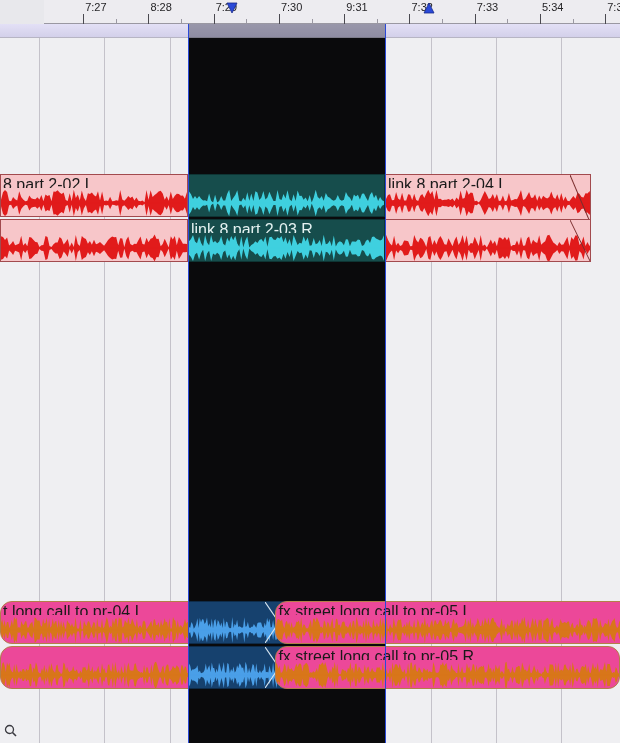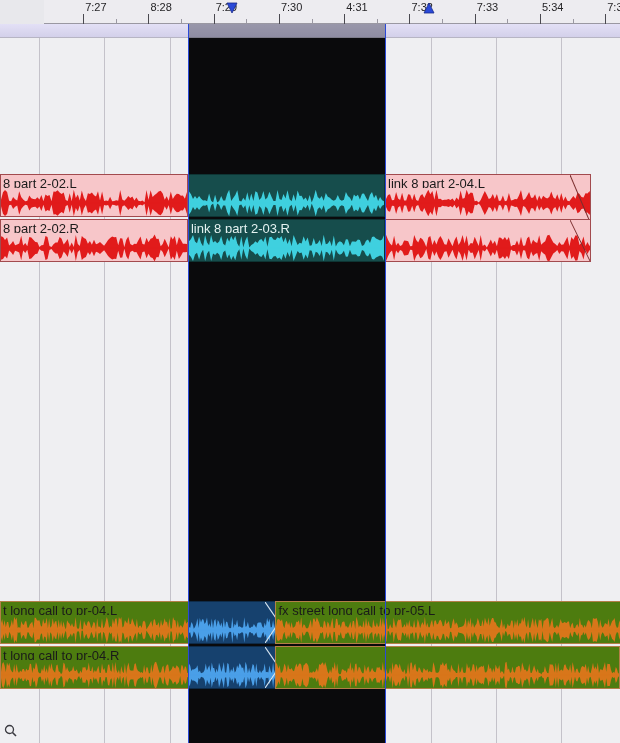--- a/index.html
+++ b/index.html
@@ -28,23 +28,23 @@
   .vgrid { position: absolute; top: 0; width: 1px; height: 720px; background: #c4c2ca; z-index: 1; }
 
   
   .rowstrip { position: absolute; left: 0; top: 0; width: 620px; height: 14px; background: linear-gradient(#e3e0f6, #d3d0ea); border-bottom: 1px solid #b7b5c4; z-index: 3; }
   .rowstrip .shade { position: absolute; top:0; height:14px; background: rgba(15,15,30,0.35);}
 
   
   .clip { position: absolute; height: 42px; border: 1px solid #6b3a3a; overflow: hidden; z-index: 5; }
   .clip.pink { background: #f7c6c9; border-color: #a24a4e; }
   .clip.teal { background: #164d4c; border-color: #0e3534; }
-  .clip.peach{ background: #4d7c0f; border-color: #b37f48; }
+  .clip.peach{ background: #ec4899; border-color: #b37f48; border-radius: 12px; }
   .clip.navy { background: #16416e; border-color: #0e2b49; }
-  .clip .title { position: absolute; left: 2px; top: 1px; right: 2px; height: 12px; color: #1a1a1a; white-space: nowrap; overflow: hidden; font-size: 13px; }
+  .clip .title { position: absolute; left: 2px; top: 1px; right: 2px; height: 12px; color: #1a1a1a; white-space: nowrap; overflow: hidden; font-size: 16px; }
   .clip.teal .title, .clip.navy .title { color: #e4f2f1; }
   .clip .wave { position: absolute; left: 0; right: 0; top: 13px; bottom: 0; }
   .clip .fadehandle { position: absolute; top:0; bottom:0; width:20px; }
   .clip .fadehandle svg { width:100%; height:100%; }
 
   .zoom { position: absolute; left: 4px; bottom: 2px; color: #3a3a40; font-size: 12px; z-index: 30; }
 </style>
 </head>
 <body>
 <div class="app">
@@ -64,21 +64,21 @@
         <span class="lab">7:29</span>
         <span class="major"></span>
         <span class="minor" style="left:32.63157894736841px"></span>
       </div>
       <div class="tick" style="left: 234.947px;">
         <span class="lab">7:30</span>
         <span class="major"></span>
         <span class="minor" style="left:32.63157894736841px"></span>
       </div>
       <div class="tick" style="left: 300.211px;">
-        <span class="lab">4:31</span>
+        <span class="lab">9:31</span>
         <span class="major"></span>
         <span class="minor" style="left:32.63157894736844px"></span>
       </div>
       <div class="tick" style="left: 365.474px;">
         <span class="lab">7:32</span>
         <span class="major"></span>
         <span class="minor" style="left:32.631578947368496px"></span>
       </div>
       <div class="tick" style="left: 430.737px;">
         <span class="lab">7:33</span>
@@ -141,21 +141,20 @@
         <div class="wave"><svg width="205.5789473684195" height="30" viewBox="0 0 205.5789473684195 30" preserveAspectRatio="none">
             <path d="M0 15 L0.0 11.0 L2.0 6.9 L4.0 6.3 L6.0 12.3 L8.1 12.1 L10.1 4.1 L12.1 10.6 L14.1 11.9 L16.1 4.8 L18.1 12.6 L20.2 12.4 L22.2 6.3 L24.2 6.8 L26.2 12.2 L28.2 5.7 L30.2 12.0 L32.2 12.9 L34.3 7.7 L36.3 6.1 L38.3 10.0 L40.3 5.5 L42.3 1.8 L44.3 6.3 L46.4 3.1 L48.4 11.8 L50.4 1.7 L52.4 10.9 L54.4 10.8 L56.4 12.3 L58.4 11.7 L60.5 11.8 L62.5 11.1 L64.5 12.1 L66.5 10.6 L68.5 13.3 L70.5 9.4 L72.6 11.9 L74.6 2.5 L76.6 10.7 L78.6 10.0 L80.6 1.8 L82.6 6.8 L84.7 4.6 L86.7 5.0 L88.7 13.3 L90.7 12.8 L92.7 14.6 L94.7 12.0 L96.7 7.5 L98.8 2.9 L100.8 6.7 L102.8 11.0 L104.8 9.9 L106.8 5.9 L108.8 11.1 L110.9 6.0 L112.9 13.1 L114.9 12.6 L116.9 7.6 L118.9 13.2 L120.9 12.5 L122.9 5.0 L125.0 12.5 L127.0 11.9 L129.0 10.9 L131.0 11.2 L133.0 7.4 L135.0 1.9 L137.1 12.0 L139.1 11.1 L141.1 7.8 L143.1 4.1 L145.1 9.7 L147.1 9.8 L149.1 6.2 L151.2 12.7 L153.2 7.5 L155.2 11.4 L157.2 7.7 L159.2 9.4 L161.2 10.5 L163.3 9.0 L165.3 3.6 L167.3 9.3 L169.3 10.9 L171.3 6.2 L173.3 12.3 L175.3 5.1 L177.4 12.7 L179.4 8.6 L181.4 12.7 L183.4 13.3 L185.4 10.4 L187.4 7.9 L189.5 10.8 L191.5 4.8 L193.5 6.1 L195.5 8.9 L197.5 9.6 L199.5 5.3 L201.5 5.5 L203.6 3.1 L205.6 13.0 L205.5789473684195 15 Z" fill="#e11b1b"></path>
             <path d="M0 15 L0.0 19.0 L2.0 23.1 L4.0 23.7 L6.0 17.7 L8.1 17.9 L10.1 25.9 L12.1 19.4 L14.1 18.1 L16.1 25.2 L18.1 17.4 L20.2 17.6 L22.2 23.7 L24.2 23.2 L26.2 17.8 L28.2 24.3 L30.2 18.0 L32.2 17.1 L34.3 22.3 L36.3 23.9 L38.3 20.0 L40.3 24.5 L42.3 28.2 L44.3 23.7 L46.4 26.9 L48.4 18.2 L50.4 28.3 L52.4 19.1 L54.4 19.2 L56.4 17.7 L58.4 18.3 L60.5 18.2 L62.5 18.9 L64.5 17.9 L66.5 19.4 L68.5 16.7 L70.5 20.6 L72.6 18.1 L74.6 27.5 L76.6 19.3 L78.6 20.0 L80.6 28.2 L82.6 23.2 L84.7 25.4 L86.7 25.0 L88.7 16.7 L90.7 17.2 L92.7 15.4 L94.7 18.0 L96.7 22.5 L98.8 27.1 L100.8 23.3 L102.8 19.0 L104.8 20.1 L106.8 24.1 L108.8 18.9 L110.9 24.0 L112.9 16.9 L114.9 17.4 L116.9 22.4 L118.9 16.8 L120.9 17.5 L122.9 25.0 L125.0 17.5 L127.0 18.1 L129.0 19.1 L131.0 18.8 L133.0 22.6 L135.0 28.1 L137.1 18.0 L139.1 18.9 L141.1 22.2 L143.1 25.9 L145.1 20.3 L147.1 20.2 L149.1 23.8 L151.2 17.3 L153.2 22.5 L155.2 18.6 L157.2 22.3 L159.2 20.6 L161.2 19.5 L163.3 21.0 L165.3 26.4 L167.3 20.7 L169.3 19.1 L171.3 23.8 L173.3 17.7 L175.3 24.9 L177.4 17.3 L179.4 21.4 L181.4 17.3 L183.4 16.7 L185.4 19.6 L187.4 22.1 L189.5 19.2 L191.5 25.2 L193.5 23.9 L195.5 21.1 L197.5 20.4 L199.5 24.7 L201.5 24.5 L203.6 26.9 L205.6 17.0 L205.5789473684195 15 Z" fill="#e11b1b"></path>
             <line x1="0" y1="15" x2="205.5789473684195" y2="15" stroke="#e11b1b" stroke-opacity="0.5"></line>
           </svg></div>
         <div class="fadehandle" style="right: 0px;"><svg viewBox="0 0 20 43" preserveAspectRatio="none">
             <line x1="0" y1="0" x2="20" y2="43" stroke="#7a2e2e" stroke-width="1"></line>
           </svg></div>
       </div>
       <div class="clip pink" style="left: 0px; top: 195px; width: 187.958px; height: 43px;">
-        <div class="title">8 part 2-02.R</div>
         <div class="wave"><svg width="187.9578947368418" height="30" viewBox="0 0 187.9578947368418 30" preserveAspectRatio="none">
             <path d="M0 15 L0.0 3.2 L2.0 4.0 L4.0 7.0 L6.1 4.6 L8.1 12.5 L10.1 10.8 L12.1 8.1 L14.1 12.3 L16.2 11.4 L18.2 10.6 L20.2 2.8 L22.2 12.6 L24.3 10.1 L26.3 13.2 L28.3 4.0 L30.3 4.5 L32.3 6.8 L34.4 8.9 L36.4 9.3 L38.4 13.9 L40.4 12.3 L42.4 12.1 L44.5 3.1 L46.5 4.0 L48.5 13.1 L50.5 14.1 L52.5 11.3 L54.6 9.5 L56.6 9.4 L58.6 3.9 L60.6 5.8 L62.7 11.4 L64.7 9.1 L66.7 6.0 L68.7 13.9 L70.7 9.6 L72.8 14.1 L74.8 1.9 L76.8 11.0 L78.8 12.9 L80.8 3.0 L82.9 5.0 L84.9 6.1 L86.9 10.8 L88.9 7.9 L90.9 11.7 L93.0 6.7 L95.0 11.2 L97.0 10.5 L99.0 9.0 L101.1 11.0 L103.1 12.8 L105.1 10.0 L107.1 6.9 L109.1 5.0 L111.2 3.4 L113.2 4.3 L115.2 4.1 L117.2 12.2 L119.2 5.2 L121.3 5.4 L123.3 14.3 L125.3 6.7 L127.3 3.6 L129.3 11.1 L131.4 12.3 L133.4 10.8 L135.4 10.9 L137.4 7.3 L139.5 3.5 L141.5 11.0 L143.5 11.6 L145.5 4.7 L147.5 9.3 L149.6 5.7 L151.6 5.1 L153.6 1.6 L155.6 6.1 L157.6 5.8 L159.7 13.3 L161.7 11.0 L163.7 5.7 L165.7 10.0 L167.7 14.4 L169.8 3.3 L171.8 6.6 L173.8 3.1 L175.8 12.3 L177.9 4.1 L179.9 6.9 L181.9 10.7 L183.9 10.7 L185.9 11.1 L188.0 5.0 L187.9578947368418 15 Z" fill="#e11b1b"></path>
             <path d="M0 15 L0.0 26.8 L2.0 26.0 L4.0 23.0 L6.1 25.4 L8.1 17.5 L10.1 19.2 L12.1 21.9 L14.1 17.7 L16.2 18.6 L18.2 19.4 L20.2 27.2 L22.2 17.4 L24.3 19.9 L26.3 16.8 L28.3 26.0 L30.3 25.5 L32.3 23.2 L34.4 21.1 L36.4 20.7 L38.4 16.1 L40.4 17.7 L42.4 17.9 L44.5 26.9 L46.5 26.0 L48.5 16.9 L50.5 15.9 L52.5 18.7 L54.6 20.5 L56.6 20.6 L58.6 26.1 L60.6 24.2 L62.7 18.6 L64.7 20.9 L66.7 24.0 L68.7 16.1 L70.7 20.4 L72.8 15.9 L74.8 28.1 L76.8 19.0 L78.8 17.1 L80.8 27.0 L82.9 25.0 L84.9 23.9 L86.9 19.2 L88.9 22.1 L90.9 18.3 L93.0 23.3 L95.0 18.8 L97.0 19.5 L99.0 21.0 L101.1 19.0 L103.1 17.2 L105.1 20.0 L107.1 23.1 L109.1 25.0 L111.2 26.6 L113.2 25.7 L115.2 25.9 L117.2 17.8 L119.2 24.8 L121.3 24.6 L123.3 15.7 L125.3 23.3 L127.3 26.4 L129.3 18.9 L131.4 17.7 L133.4 19.2 L135.4 19.1 L137.4 22.7 L139.5 26.5 L141.5 19.0 L143.5 18.4 L145.5 25.3 L147.5 20.7 L149.6 24.3 L151.6 24.9 L153.6 28.4 L155.6 23.9 L157.6 24.2 L159.7 16.7 L161.7 19.0 L163.7 24.3 L165.7 20.0 L167.7 15.6 L169.8 26.7 L171.8 23.4 L173.8 26.9 L175.8 17.7 L177.9 25.9 L179.9 23.1 L181.9 19.3 L183.9 19.3 L185.9 18.9 L188.0 25.0 L187.9578947368418 15 Z" fill="#e11b1b"></path>
             <line x1="0" y1="15" x2="187.9578947368418" y2="15" stroke="#e11b1b" stroke-opacity="0.5"></line>
           </svg></div>
       </div>
       <div class="clip teal" style="left: 187.958px; top: 195px; width: 197.095px; height: 43px;">
         <div class="title">link 8 part 2-03.R</div>
         <div class="wave"><svg width="197.0947368421078" height="30" viewBox="0 0 197.0947368421078 30" preserveAspectRatio="none">
             <path d="M0 15 L0.0 8.3 L2.0 6.0 L4.0 2.1 L6.0 8.5 L8.0 10.3 L10.1 3.5 L12.1 9.9 L14.1 13.3 L16.1 2.1 L18.1 9.4 L20.1 12.3 L22.1 2.0 L24.1 9.6 L26.1 7.9 L28.2 10.2 L30.2 8.5 L32.2 3.0 L34.2 10.7 L36.2 12.4 L38.2 4.7 L40.2 8.7 L42.2 3.1 L44.2 7.3 L46.3 2.8 L48.3 10.4 L50.3 13.8 L52.3 3.2 L54.3 14.6 L56.3 7.5 L58.3 3.5 L60.3 14.4 L62.3 11.9 L64.4 10.7 L66.4 8.3 L68.4 10.0 L70.4 7.1 L72.4 6.1 L74.4 8.9 L76.4 3.4 L78.4 13.8 L80.4 4.3 L82.5 3.8 L84.5 6.5 L86.5 7.1 L88.5 4.3 L90.5 5.4 L92.5 2.9 L94.5 9.2 L96.5 4.2 L98.5 11.1 L100.6 5.9 L102.6 13.2 L104.6 2.1 L106.6 6.9 L108.6 12.0 L110.6 9.7 L112.6 10.6 L114.6 3.2 L116.6 8.6 L118.7 4.5 L120.7 12.7 L122.7 12.2 L124.7 5.1 L126.7 11.3 L128.7 10.2 L130.7 7.1 L132.7 12.9 L134.7 1.8 L136.8 11.3 L138.8 10.5 L140.8 7.5 L142.8 13.2 L144.8 2.5 L146.8 13.4 L148.8 9.7 L150.8 8.2 L152.8 9.2 L154.9 12.2 L156.9 6.2 L158.9 6.6 L160.9 13.3 L162.9 8.6 L164.9 8.4 L166.9 8.8 L168.9 6.6 L170.9 7.0 L173.0 13.1 L175.0 12.1 L177.0 7.7 L179.0 6.5 L181.0 10.1 L183.0 3.9 L185.0 3.4 L187.0 5.6 L189.1 6.4 L191.1 7.4 L193.1 6.4 L195.1 2.1 L197.1 13.2 L197.0947368421078 15 Z" fill="#3fd0df"></path>
@@ -195,40 +194,40 @@
       </div>
       <div class="clip peach" style="left: 275.411px; top: 577px; width: 364px; height: 43px;">
         <div class="title">fx street long call to pr-05.L</div>
         <div class="wave"><svg width="344.58947368420877" height="30" viewBox="0 0 344.58947368420877 30" preserveAspectRatio="none">
             <path d="M0 15 L0.0 11.3 L1.2 4.7 L2.4 4.0 L3.6 4.7 L4.8 6.2 L6.0 4.3 L7.2 10.5 L8.4 13.3 L9.6 7.6 L10.8 5.7 L12.0 9.9 L13.2 6.9 L14.4 12.9 L15.6 7.0 L16.8 12.7 L18.0 12.2 L19.2 11.1 L20.4 6.4 L21.6 7.3 L22.8 5.3 L24.0 10.5 L25.2 2.0 L26.4 13.2 L27.6 9.2 L28.8 10.1 L30.0 13.0 L31.2 13.5 L32.4 12.6 L33.6 8.5 L34.8 4.4 L36.0 13.0 L37.2 3.8 L38.4 3.5 L39.6 7.2 L40.8 2.2 L42.0 5.1 L43.2 7.8 L44.4 12.2 L45.6 11.5 L46.8 13.3 L48.0 5.3 L49.2 7.2 L50.4 12.9 L51.6 6.5 L52.8 8.5 L54.0 13.1 L55.2 7.7 L56.4 2.8 L57.6 13.3 L58.8 13.0 L60.0 3.7 L61.2 3.9 L62.4 10.4 L63.6 9.3 L64.8 13.1 L66.0 7.6 L67.2 6.4 L68.4 6.7 L69.6 11.4 L70.8 11.2 L72.0 12.9 L73.2 10.4 L74.4 6.7 L75.6 13.2 L76.8 5.7 L78.0 6.1 L79.2 14.0 L80.4 1.7 L81.6 5.9 L82.8 12.4 L84.0 9.9 L85.2 11.6 L86.4 12.3 L87.6 5.2 L88.8 13.3 L90.0 2.2 L91.3 11.8 L92.5 5.6 L93.7 11.1 L94.9 11.8 L96.1 13.3 L97.3 4.1 L98.5 10.5 L99.7 12.1 L100.9 7.2 L102.1 12.1 L103.3 10.8 L104.5 1.9 L105.7 11.9 L106.9 2.7 L108.1 10.8 L109.3 6.2 L110.5 2.9 L111.7 14.3 L112.9 13.5 L114.1 9.1 L115.3 12.3 L116.5 13.2 L117.7 2.4 L118.9 9.3 L120.1 12.8 L121.3 6.8 L122.5 4.6 L123.7 5.3 L124.9 4.1 L126.1 12.4 L127.3 12.0 L128.5 8.9 L129.7 12.3 L130.9 6.7 L132.1 11.5 L133.3 4.8 L134.5 11.8 L135.7 11.2 L136.9 12.8 L138.1 4.8 L139.3 12.6 L140.5 12.2 L141.7 3.9 L142.9 7.5 L144.1 13.3 L145.3 9.5 L146.5 7.0 L147.7 10.6 L148.9 1.7 L150.1 11.9 L151.3 7.7 L152.5 12.3 L153.7 12.2 L154.9 7.4 L156.1 4.4 L157.3 12.2 L158.5 5.7 L159.7 5.2 L160.9 9.4 L162.1 8.7 L163.3 5.4 L164.5 4.7 L165.7 7.1 L166.9 11.4 L168.1 10.4 L169.3 4.2 L170.5 9.2 L171.7 7.4 L172.9 6.0 L174.1 13.3 L175.3 12.9 L176.5 7.1 L177.7 3.2 L178.9 9.9 L180.1 7.2 L181.3 9.1 L182.5 13.1 L183.7 12.0 L184.9 12.1 L186.1 11.5 L187.3 11.0 L188.5 8.7 L189.7 2.8 L190.9 12.8 L192.1 4.8 L193.3 9.5 L194.5 2.6 L195.7 12.5 L196.9 7.3 L198.1 12.7 L199.3 10.5 L200.5 8.7 L201.7 2.9 L202.9 6.3 L204.1 11.0 L205.3 11.0 L206.5 4.5 L207.7 11.6 L208.9 2.6 L210.1 6.5 L211.3 9.6 L212.5 2.3 L213.7 10.7 L214.9 5.7 L216.1 3.1 L217.3 3.1 L218.5 6.9 L219.7 7.5 L220.9 10.7 L222.1 11.8 L223.3 13.3 L224.5 9.8 L225.7 3.4 L226.9 13.1 L228.1 8.7 L229.3 14.0 L230.5 13.0 L231.7 8.6 L232.9 11.1 L234.1 10.4 L235.3 5.4 L236.5 5.6 L237.7 13.4 L238.9 5.3 L240.1 10.8 L241.3 4.2 L242.5 11.7 L243.7 7.7 L244.9 8.7 L246.1 2.7 L247.3 6.9 L248.5 1.8 L249.7 9.9 L250.9 12.4 L252.1 4.2 L253.3 13.0 L254.5 12.4 L255.7 7.1 L256.9 2.7 L258.1 11.7 L259.3 3.4 L260.5 8.9 L261.7 13.1 L262.9 4.3 L264.1 6.1 L265.3 3.8 L266.5 13.9 L267.7 5.6 L268.9 5.5 L270.1 3.9 L271.3 2.8 L272.5 4.1 L273.8 12.6 L275.0 7.6 L276.2 3.1 L277.4 11.5 L278.6 13.3 L279.8 11.9 L281.0 9.7 L282.2 12.7 L283.4 9.4 L284.6 3.9 L285.8 7.4 L287.0 8.2 L288.2 7.0 L289.4 7.4 L290.6 7.9 L291.8 6.6 L293.0 6.6 L294.2 13.1 L295.4 9.5 L296.6 7.5 L297.8 12.9 L299.0 13.3 L300.2 10.5 L301.4 9.1 L302.6 12.5 L303.8 3.0 L305.0 9.7 L306.2 9.7 L307.4 12.9 L308.6 9.7 L309.8 12.5 L311.0 8.1 L312.2 5.1 L313.4 6.1 L314.6 8.1 L315.8 13.3 L317.0 2.9 L318.2 3.7 L319.4 3.8 L320.6 3.1 L321.8 6.8 L323.0 13.3 L324.2 4.4 L325.4 10.4 L326.6 12.7 L327.8 11.0 L329.0 8.0 L330.2 8.7 L331.4 9.7 L332.6 3.8 L333.8 11.9 L335.0 9.1 L336.2 6.0 L337.4 5.0 L338.6 2.9 L339.8 10.2 L341.0 12.9 L342.2 12.0 L343.4 5.2 L344.6 10.4 L344.58947368420877 15 Z" fill="#d8761a"></path>
             <path d="M0 15 L0.0 18.7 L1.2 25.3 L2.4 26.0 L3.6 25.3 L4.8 23.8 L6.0 25.7 L7.2 19.5 L8.4 16.7 L9.6 22.4 L10.8 24.3 L12.0 20.1 L13.2 23.1 L14.4 17.1 L15.6 23.0 L16.8 17.3 L18.0 17.8 L19.2 18.9 L20.4 23.6 L21.6 22.7 L22.8 24.7 L24.0 19.5 L25.2 28.0 L26.4 16.8 L27.6 20.8 L28.8 19.9 L30.0 17.0 L31.2 16.5 L32.4 17.4 L33.6 21.5 L34.8 25.6 L36.0 17.0 L37.2 26.2 L38.4 26.5 L39.6 22.8 L40.8 27.8 L42.0 24.9 L43.2 22.2 L44.4 17.8 L45.6 18.5 L46.8 16.7 L48.0 24.7 L49.2 22.8 L50.4 17.1 L51.6 23.5 L52.8 21.5 L54.0 16.9 L55.2 22.3 L56.4 27.2 L57.6 16.7 L58.8 17.0 L60.0 26.3 L61.2 26.1 L62.4 19.6 L63.6 20.7 L64.8 16.9 L66.0 22.4 L67.2 23.6 L68.4 23.3 L69.6 18.6 L70.8 18.8 L72.0 17.1 L73.2 19.6 L74.4 23.3 L75.6 16.8 L76.8 24.3 L78.0 23.9 L79.2 16.0 L80.4 28.3 L81.6 24.1 L82.8 17.6 L84.0 20.1 L85.2 18.4 L86.4 17.7 L87.6 24.8 L88.8 16.7 L90.0 27.8 L91.3 18.2 L92.5 24.4 L93.7 18.9 L94.9 18.2 L96.1 16.7 L97.3 25.9 L98.5 19.5 L99.7 17.9 L100.9 22.8 L102.1 17.9 L103.3 19.2 L104.5 28.1 L105.7 18.1 L106.9 27.3 L108.1 19.2 L109.3 23.8 L110.5 27.1 L111.7 15.7 L112.9 16.5 L114.1 20.9 L115.3 17.7 L116.5 16.8 L117.7 27.6 L118.9 20.7 L120.1 17.2 L121.3 23.2 L122.5 25.4 L123.7 24.7 L124.9 25.9 L126.1 17.6 L127.3 18.0 L128.5 21.1 L129.7 17.7 L130.9 23.3 L132.1 18.5 L133.3 25.2 L134.5 18.2 L135.7 18.8 L136.9 17.2 L138.1 25.2 L139.3 17.4 L140.5 17.8 L141.7 26.1 L142.9 22.5 L144.1 16.7 L145.3 20.5 L146.5 23.0 L147.7 19.4 L148.9 28.3 L150.1 18.1 L151.3 22.3 L152.5 17.7 L153.7 17.8 L154.9 22.6 L156.1 25.6 L157.3 17.8 L158.5 24.3 L159.7 24.8 L160.9 20.6 L162.1 21.3 L163.3 24.6 L164.5 25.3 L165.7 22.9 L166.9 18.6 L168.1 19.6 L169.3 25.8 L170.5 20.8 L171.7 22.6 L172.9 24.0 L174.1 16.7 L175.3 17.1 L176.5 22.9 L177.7 26.8 L178.9 20.1 L180.1 22.8 L181.3 20.9 L182.5 16.9 L183.7 18.0 L184.9 17.9 L186.1 18.5 L187.3 19.0 L188.5 21.3 L189.7 27.2 L190.9 17.2 L192.1 25.2 L193.3 20.5 L194.5 27.4 L195.7 17.5 L196.9 22.7 L198.1 17.3 L199.3 19.5 L200.5 21.3 L201.7 27.1 L202.9 23.7 L204.1 19.0 L205.3 19.0 L206.5 25.5 L207.7 18.4 L208.9 27.4 L210.1 23.5 L211.3 20.4 L212.5 27.7 L213.7 19.3 L214.9 24.3 L216.1 26.9 L217.3 26.9 L218.5 23.1 L219.7 22.5 L220.9 19.3 L222.1 18.2 L223.3 16.7 L224.5 20.2 L225.7 26.6 L226.9 16.9 L228.1 21.3 L229.3 16.0 L230.5 17.0 L231.7 21.4 L232.9 18.9 L234.1 19.6 L235.3 24.6 L236.5 24.4 L237.7 16.6 L238.9 24.7 L240.1 19.2 L241.3 25.8 L242.5 18.3 L243.7 22.3 L244.9 21.3 L246.1 27.3 L247.3 23.1 L248.5 28.2 L249.7 20.1 L250.9 17.6 L252.1 25.8 L253.3 17.0 L254.5 17.6 L255.7 22.9 L256.9 27.3 L258.1 18.3 L259.3 26.6 L260.5 21.1 L261.7 16.9 L262.9 25.7 L264.1 23.9 L265.3 26.2 L266.5 16.1 L267.7 24.4 L268.9 24.5 L270.1 26.1 L271.3 27.2 L272.5 25.9 L273.8 17.4 L275.0 22.4 L276.2 26.9 L277.4 18.5 L278.6 16.7 L279.8 18.1 L281.0 20.3 L282.2 17.3 L283.4 20.6 L284.6 26.1 L285.8 22.6 L287.0 21.8 L288.2 23.0 L289.4 22.6 L290.6 22.1 L291.8 23.4 L293.0 23.4 L294.2 16.9 L295.4 20.5 L296.6 22.5 L297.8 17.1 L299.0 16.7 L300.2 19.5 L301.4 20.9 L302.6 17.5 L303.8 27.0 L305.0 20.3 L306.2 20.3 L307.4 17.1 L308.6 20.3 L309.8 17.5 L311.0 21.9 L312.2 24.9 L313.4 23.9 L314.6 21.9 L315.8 16.7 L317.0 27.1 L318.2 26.3 L319.4 26.2 L320.6 26.9 L321.8 23.2 L323.0 16.7 L324.2 25.6 L325.4 19.6 L326.6 17.3 L327.8 19.0 L329.0 22.0 L330.2 21.3 L331.4 20.3 L332.6 26.2 L333.8 18.1 L335.0 20.9 L336.2 24.0 L337.4 25.0 L338.6 27.1 L339.8 19.8 L341.0 17.1 L342.2 18.0 L343.4 24.8 L344.6 19.6 L344.58947368420877 15 Z" fill="#d8761a"></path>
             <line x1="0" y1="15" x2="344.58947368420877" y2="15" stroke="#d8761a" stroke-opacity="0.5"></line>
           </svg></div>
       </div>
       <div class="clip peach" style="left: 0px; top: 622px; width: 275.411px; height: 43px;">
-        <div class="title">t long call to pr-04.R</div>
         <div class="wave"><svg width="275.41052631579123" height="30" viewBox="0 0 275.41052631579123 30" preserveAspectRatio="none">
             <path d="M0 15 L0.0 11.8 L1.2 3.7 L2.4 1.9 L3.6 5.6 L4.8 12.0 L6.0 2.2 L7.2 6.1 L8.4 2.8 L9.6 9.2 L10.8 11.6 L12.0 12.5 L13.2 3.9 L14.4 12.5 L15.6 3.8 L16.8 10.8 L18.0 12.9 L19.2 10.5 L20.4 12.0 L21.6 9.1 L22.9 9.1 L24.1 11.9 L25.3 8.5 L26.5 10.6 L27.7 9.7 L28.9 3.5 L30.1 4.2 L31.3 13.0 L32.5 7.2 L33.7 9.6 L34.9 2.3 L36.1 5.3 L37.3 12.0 L38.5 13.2 L39.7 13.3 L40.9 8.2 L42.1 11.3 L43.3 4.7 L44.5 12.5 L45.7 8.1 L46.9 13.3 L48.1 4.1 L49.3 9.2 L50.5 2.9 L51.7 9.3 L52.9 11.2 L54.1 12.8 L55.3 5.5 L56.5 4.6 L57.7 11.3 L58.9 12.1 L60.1 14.3 L61.3 12.4 L62.5 2.6 L63.7 4.1 L64.9 10.8 L66.1 7.1 L67.3 10.4 L68.6 12.3 L69.8 10.8 L71.0 10.5 L72.2 6.0 L73.4 10.8 L74.6 11.1 L75.8 9.2 L77.0 12.9 L78.2 13.7 L79.4 10.4 L80.6 12.9 L81.8 7.1 L83.0 7.7 L84.2 6.7 L85.4 10.8 L86.6 9.3 L87.8 2.5 L89.0 11.1 L90.2 10.9 L91.4 6.2 L92.6 13.1 L93.8 9.9 L95.0 12.1 L96.2 9.3 L97.4 5.8 L98.6 12.7 L99.8 13.0 L101.0 3.2 L102.2 10.0 L103.4 8.1 L104.6 12.9 L105.8 12.8 L107.0 5.1 L108.2 4.2 L109.4 10.6 L110.6 11.7 L111.8 2.2 L113.1 12.9 L114.3 1.7 L115.5 10.0 L116.7 13.0 L117.9 9.6 L119.1 14.4 L120.3 5.9 L121.5 11.4 L122.7 13.3 L123.9 3.0 L125.1 14.0 L126.3 6.7 L127.5 2.6 L128.7 9.6 L129.9 10.7 L131.1 10.5 L132.3 10.8 L133.5 4.1 L134.7 3.2 L135.9 8.8 L137.1 10.9 L138.3 11.6 L139.5 12.8 L140.7 11.9 L141.9 13.2 L143.1 4.8 L144.3 12.8 L145.5 7.3 L146.7 7.6 L147.9 13.2 L149.1 13.3 L150.3 4.2 L151.5 12.6 L152.7 5.4 L153.9 2.3 L155.1 1.7 L156.3 5.3 L157.5 9.7 L158.8 13.1 L160.0 11.9 L161.2 7.3 L162.4 5.6 L163.6 13.6 L164.8 7.1 L166.0 4.4 L167.2 4.8 L168.4 11.7 L169.6 10.4 L170.8 8.9 L172.0 5.7 L173.2 7.8 L174.4 8.4 L175.6 5.2 L176.8 6.5 L178.0 7.9 L179.2 14.1 L180.4 5.3 L181.6 5.5 L182.8 10.6 L184.0 6.0 L185.2 7.5 L186.4 13.0 L187.6 13.2 L188.8 2.2 L190.0 9.8 L191.2 5.1 L192.4 5.3 L193.6 12.5 L194.8 10.8 L196.0 11.7 L197.2 6.9 L198.4 10.0 L199.6 9.2 L200.8 4.5 L202.0 4.5 L203.3 3.9 L204.5 2.3 L205.7 10.0 L206.9 10.1 L208.1 7.3 L209.3 3.0 L210.5 3.6 L211.7 8.7 L212.9 4.4 L214.1 9.3 L215.3 10.6 L216.5 11.3 L217.7 7.7 L218.9 5.6 L220.1 2.4 L221.3 4.1 L222.5 13.1 L223.7 3.7 L224.9 4.6 L226.1 11.0 L227.3 10.8 L228.5 2.2 L229.7 13.2 L230.9 4.4 L232.1 8.1 L233.3 12.5 L234.5 5.0 L235.7 9.1 L236.9 4.0 L238.1 7.9 L239.3 12.5 L240.5 9.7 L241.7 14.0 L242.9 10.8 L244.1 11.5 L245.3 4.8 L246.5 12.7 L247.7 7.9 L249.0 11.5 L250.2 6.3 L251.4 10.6 L252.6 10.0 L253.8 11.4 L255.0 11.7 L256.2 12.4 L257.4 2.1 L258.6 10.0 L259.8 7.7 L261.0 13.0 L262.2 10.4 L263.4 4.9 L264.6 4.1 L265.8 2.2 L267.0 12.6 L268.2 8.1 L269.4 12.7 L270.6 12.0 L271.8 11.9 L273.0 12.3 L274.2 8.0 L275.4 8.5 L275.41052631579123 15 Z" fill="#d8761a"></path>
             <path d="M0 15 L0.0 18.2 L1.2 26.3 L2.4 28.1 L3.6 24.4 L4.8 18.0 L6.0 27.8 L7.2 23.9 L8.4 27.2 L9.6 20.8 L10.8 18.4 L12.0 17.5 L13.2 26.1 L14.4 17.5 L15.6 26.2 L16.8 19.2 L18.0 17.1 L19.2 19.5 L20.4 18.0 L21.6 20.9 L22.9 20.9 L24.1 18.1 L25.3 21.5 L26.5 19.4 L27.7 20.3 L28.9 26.5 L30.1 25.8 L31.3 17.0 L32.5 22.8 L33.7 20.4 L34.9 27.7 L36.1 24.7 L37.3 18.0 L38.5 16.8 L39.7 16.7 L40.9 21.8 L42.1 18.7 L43.3 25.3 L44.5 17.5 L45.7 21.9 L46.9 16.7 L48.1 25.9 L49.3 20.8 L50.5 27.1 L51.7 20.7 L52.9 18.8 L54.1 17.2 L55.3 24.5 L56.5 25.4 L57.7 18.7 L58.9 17.9 L60.1 15.7 L61.3 17.6 L62.5 27.4 L63.7 25.9 L64.9 19.2 L66.1 22.9 L67.3 19.6 L68.6 17.7 L69.8 19.2 L71.0 19.5 L72.2 24.0 L73.4 19.2 L74.6 18.9 L75.8 20.8 L77.0 17.1 L78.2 16.3 L79.4 19.6 L80.6 17.1 L81.8 22.9 L83.0 22.3 L84.2 23.3 L85.4 19.2 L86.6 20.7 L87.8 27.5 L89.0 18.9 L90.2 19.1 L91.4 23.8 L92.6 16.9 L93.8 20.1 L95.0 17.9 L96.2 20.7 L97.4 24.2 L98.6 17.3 L99.8 17.0 L101.0 26.8 L102.2 20.0 L103.4 21.9 L104.6 17.1 L105.8 17.2 L107.0 24.9 L108.2 25.8 L109.4 19.4 L110.6 18.3 L111.8 27.8 L113.1 17.1 L114.3 28.3 L115.5 20.0 L116.7 17.0 L117.9 20.4 L119.1 15.6 L120.3 24.1 L121.5 18.6 L122.7 16.7 L123.9 27.0 L125.1 16.0 L126.3 23.3 L127.5 27.4 L128.7 20.4 L129.9 19.3 L131.1 19.5 L132.3 19.2 L133.5 25.9 L134.7 26.8 L135.9 21.2 L137.1 19.1 L138.3 18.4 L139.5 17.2 L140.7 18.1 L141.9 16.8 L143.1 25.2 L144.3 17.2 L145.5 22.7 L146.7 22.4 L147.9 16.8 L149.1 16.7 L150.3 25.8 L151.5 17.4 L152.7 24.6 L153.9 27.7 L155.1 28.3 L156.3 24.7 L157.5 20.3 L158.8 16.9 L160.0 18.1 L161.2 22.7 L162.4 24.4 L163.6 16.4 L164.8 22.9 L166.0 25.6 L167.2 25.2 L168.4 18.3 L169.6 19.6 L170.8 21.1 L172.0 24.3 L173.2 22.2 L174.4 21.6 L175.6 24.8 L176.8 23.5 L178.0 22.1 L179.2 15.9 L180.4 24.7 L181.6 24.5 L182.8 19.4 L184.0 24.0 L185.2 22.5 L186.4 17.0 L187.6 16.8 L188.8 27.8 L190.0 20.2 L191.2 24.9 L192.4 24.7 L193.6 17.5 L194.8 19.2 L196.0 18.3 L197.2 23.1 L198.4 20.0 L199.6 20.8 L200.8 25.5 L202.0 25.5 L203.3 26.1 L204.5 27.7 L205.7 20.0 L206.9 19.9 L208.1 22.7 L209.3 27.0 L210.5 26.4 L211.7 21.3 L212.9 25.6 L214.1 20.7 L215.3 19.4 L216.5 18.7 L217.7 22.3 L218.9 24.4 L220.1 27.6 L221.3 25.9 L222.5 16.9 L223.7 26.3 L224.9 25.4 L226.1 19.0 L227.3 19.2 L228.5 27.8 L229.7 16.8 L230.9 25.6 L232.1 21.9 L233.3 17.5 L234.5 25.0 L235.7 20.9 L236.9 26.0 L238.1 22.1 L239.3 17.5 L240.5 20.3 L241.7 16.0 L242.9 19.2 L244.1 18.5 L245.3 25.2 L246.5 17.3 L247.7 22.1 L249.0 18.5 L250.2 23.7 L251.4 19.4 L252.6 20.0 L253.8 18.6 L255.0 18.3 L256.2 17.6 L257.4 27.9 L258.6 20.0 L259.8 22.3 L261.0 17.0 L262.2 19.6 L263.4 25.1 L264.6 25.9 L265.8 27.8 L267.0 17.4 L268.2 21.9 L269.4 17.3 L270.6 18.0 L271.8 18.1 L273.0 17.7 L274.2 22.0 L275.4 21.5 L275.41052631579123 15 Z" fill="#d8761a"></path>
             <line x1="0" y1="15" x2="275.41052631579123" y2="15" stroke="#d8761a" stroke-opacity="0.5"></line>
           </svg></div>
       </div>
       <div class="clip navy" style="left: 187.958px; top: 622px; width: 105.726px; height: 43px;">
         <div class="title"></div>
         <div class="wave"><svg width="105.72631578947397" height="30" viewBox="0 0 105.72631578947397 30" preserveAspectRatio="none">
             <path d="M0 15 L0.0 3.5 L1.2 5.8 L2.4 11.1 L3.6 9.3 L4.8 9.5 L6.0 8.7 L7.2 8.1 L8.4 5.2 L9.6 12.3 L10.8 10.5 L12.0 13.2 L13.2 12.8 L14.4 12.2 L15.6 10.0 L16.8 3.6 L18.0 10.3 L19.2 7.4 L20.4 5.3 L21.6 12.3 L22.8 2.5 L24.0 8.0 L25.2 8.1 L26.4 13.1 L27.6 8.8 L28.8 12.2 L30.0 2.8 L31.2 6.4 L32.4 12.1 L33.6 7.7 L34.8 1.9 L36.0 12.5 L37.2 12.5 L38.4 3.1 L39.6 3.9 L40.8 13.2 L42.1 9.1 L43.3 11.6 L44.5 6.6 L45.7 12.6 L46.9 11.0 L48.1 5.3 L49.3 8.2 L50.5 3.3 L51.7 5.1 L52.9 8.2 L54.1 7.3 L55.3 13.3 L56.5 1.8 L57.7 5.3 L58.9 13.3 L60.1 7.8 L61.3 13.0 L62.5 8.9 L63.7 4.1 L64.9 5.3 L66.1 12.3 L67.3 3.2 L68.5 11.7 L69.7 12.9 L70.9 10.0 L72.1 13.0 L73.3 10.9 L74.5 9.9 L75.7 3.4 L76.9 12.3 L78.1 11.8 L79.3 12.6 L80.5 5.5 L81.7 11.1 L82.9 13.0 L84.1 2.3 L85.3 12.8 L86.5 7.6 L87.7 1.8 L88.9 13.3 L90.1 12.8 L91.3 12.3 L92.5 14.5 L93.7 10.2 L94.9 4.0 L96.1 12.4 L97.3 8.7 L98.5 11.6 L99.7 9.2 L100.9 6.5 L102.1 10.4 L103.3 6.0 L104.5 12.8 L105.7 3.8 L105.72631578947397 15 Z" fill="#4a9fe8"></path>
             <path d="M0 15 L0.0 26.5 L1.2 24.2 L2.4 18.9 L3.6 20.7 L4.8 20.5 L6.0 21.3 L7.2 21.9 L8.4 24.8 L9.6 17.7 L10.8 19.5 L12.0 16.8 L13.2 17.2 L14.4 17.8 L15.6 20.0 L16.8 26.4 L18.0 19.7 L19.2 22.6 L20.4 24.7 L21.6 17.7 L22.8 27.5 L24.0 22.0 L25.2 21.9 L26.4 16.9 L27.6 21.2 L28.8 17.8 L30.0 27.2 L31.2 23.6 L32.4 17.9 L33.6 22.3 L34.8 28.1 L36.0 17.5 L37.2 17.5 L38.4 26.9 L39.6 26.1 L40.8 16.8 L42.1 20.9 L43.3 18.4 L44.5 23.4 L45.7 17.4 L46.9 19.0 L48.1 24.7 L49.3 21.8 L50.5 26.7 L51.7 24.9 L52.9 21.8 L54.1 22.7 L55.3 16.7 L56.5 28.2 L57.7 24.7 L58.9 16.7 L60.1 22.2 L61.3 17.0 L62.5 21.1 L63.7 25.9 L64.9 24.7 L66.1 17.7 L67.3 26.8 L68.5 18.3 L69.7 17.1 L70.9 20.0 L72.1 17.0 L73.3 19.1 L74.5 20.1 L75.7 26.6 L76.9 17.7 L78.1 18.2 L79.3 17.4 L80.5 24.5 L81.7 18.9 L82.9 17.0 L84.1 27.7 L85.3 17.2 L86.5 22.4 L87.7 28.2 L88.9 16.7 L90.1 17.2 L91.3 17.7 L92.5 15.5 L93.7 19.8 L94.9 26.0 L96.1 17.6 L97.3 21.3 L98.5 18.4 L99.7 20.8 L100.9 23.5 L102.1 19.6 L103.3 24.0 L104.5 17.2 L105.7 26.2 L105.72631578947397 15 Z" fill="#4a9fe8"></path>
             <line x1="0" y1="15" x2="105.72631578947397" y2="15" stroke="#4a9fe8" stroke-opacity="0.5"></line>
           </svg></div>
         <div class="fadehandle" style="right: 0px; width: 28px;"><svg viewBox="0 0 28 43" preserveAspectRatio="none">
             <line x1="0" y1="0" x2="28" y2="43" stroke="#d7e4ef" stroke-width="1.2"></line>
             <line x1="0" y1="43" x2="28" y2="0" stroke="#d7e4ef" stroke-width="1.2"></line>
           </svg></div>
       </div>
       <div class="clip peach" style="left: 275.411px; top: 622px; width: 344.589px; height: 43px;">
+        <div class="title">fx street long call to pr-05.R</div>
         <div class="wave"><svg width="344.58947368420877" height="30" viewBox="0 0 344.58947368420877 30" preserveAspectRatio="none">
             <path d="M0 15 L0.0 2.4 L1.2 4.6 L2.4 8.7 L3.6 5.2 L4.8 12.7 L6.0 12.6 L7.2 9.6 L8.4 3.5 L9.6 6.2 L10.8 12.2 L12.0 4.0 L13.2 8.7 L14.4 9.4 L15.6 8.1 L16.8 10.4 L18.0 11.3 L19.2 6.9 L20.4 3.4 L21.6 7.2 L22.8 4.3 L24.0 3.3 L25.2 4.7 L26.4 11.6 L27.6 5.2 L28.8 4.6 L30.0 2.8 L31.2 3.7 L32.4 5.9 L33.6 13.3 L34.8 12.1 L36.0 12.9 L37.2 10.9 L38.4 12.4 L39.6 11.3 L40.8 8.1 L42.0 12.1 L43.2 3.9 L44.4 5.1 L45.6 3.4 L46.8 2.2 L48.0 5.8 L49.2 2.0 L50.4 6.2 L51.6 11.6 L52.8 13.8 L54.0 8.9 L55.2 13.0 L56.4 6.5 L57.6 9.0 L58.8 1.8 L60.0 11.2 L61.2 3.5 L62.4 13.0 L63.6 14.5 L64.8 14.0 L66.0 9.2 L67.2 9.4 L68.4 10.8 L69.6 10.6 L70.8 12.9 L72.0 7.8 L73.2 9.6 L74.4 1.9 L75.6 10.7 L76.8 7.2 L78.0 13.3 L79.2 3.9 L80.4 3.6 L81.6 11.8 L82.8 6.8 L84.0 7.8 L85.2 11.2 L86.4 13.3 L87.6 13.3 L88.8 4.6 L90.0 11.7 L91.3 7.8 L92.5 6.3 L93.7 12.5 L94.9 10.9 L96.1 7.8 L97.3 10.8 L98.5 11.9 L99.7 12.3 L100.9 7.1 L102.1 8.1 L103.3 6.8 L104.5 9.7 L105.7 10.5 L106.9 1.7 L108.1 13.0 L109.3 6.2 L110.5 10.2 L111.7 14.1 L112.9 12.7 L114.1 7.3 L115.3 13.9 L116.5 1.9 L117.7 10.1 L118.9 4.7 L120.1 3.9 L121.3 5.0 L122.5 8.4 L123.7 3.5 L124.9 8.5 L126.1 11.2 L127.3 12.4 L128.5 9.1 L129.7 14.6 L130.9 12.6 L132.1 3.1 L133.3 14.2 L134.5 2.8 L135.7 2.6 L136.9 10.2 L138.1 5.7 L139.3 3.5 L140.5 11.0 L141.7 11.8 L142.9 7.0 L144.1 8.7 L145.3 12.0 L146.5 13.1 L147.7 8.0 L148.9 9.5 L150.1 10.9 L151.3 8.8 L152.5 12.6 L153.7 11.0 L154.9 12.1 L156.1 12.2 L157.3 1.9 L158.5 5.9 L159.7 12.4 L160.9 12.7 L162.1 12.8 L163.3 11.0 L164.5 4.3 L165.7 5.1 L166.9 2.1 L168.1 6.2 L169.3 4.3 L170.5 2.9 L171.7 10.4 L172.9 8.7 L174.1 12.5 L175.3 4.6 L176.5 8.4 L177.7 10.3 L178.9 10.9 L180.1 13.1 L181.3 12.9 L182.5 2.9 L183.7 13.1 L184.9 11.2 L186.1 6.5 L187.3 12.6 L188.5 13.0 L189.7 12.5 L190.9 3.1 L192.1 8.5 L193.3 6.5 L194.5 11.8 L195.7 10.0 L196.9 4.0 L198.1 4.8 L199.3 12.2 L200.5 4.8 L201.7 10.7 L202.9 7.4 L204.1 7.2 L205.3 6.1 L206.5 7.1 L207.7 5.2 L208.9 12.2 L210.1 12.6 L211.3 10.6 L212.5 3.5 L213.7 9.2 L214.9 7.8 L216.1 12.7 L217.3 7.9 L218.5 12.6 L219.7 4.6 L220.9 7.9 L222.1 9.1 L223.3 5.1 L224.5 13.2 L225.7 10.9 L226.9 12.0 L228.1 14.6 L229.3 2.7 L230.5 1.7 L231.7 10.1 L232.9 8.5 L234.1 13.0 L235.3 11.9 L236.5 6.6 L237.7 12.1 L238.9 12.7 L240.1 7.3 L241.3 6.9 L242.5 5.7 L243.7 6.3 L244.9 12.4 L246.1 2.2 L247.3 6.3 L248.5 10.0 L249.7 9.5 L250.9 11.8 L252.1 10.1 L253.3 3.4 L254.5 12.7 L255.7 13.0 L256.9 9.4 L258.1 5.3 L259.3 9.2 L260.5 12.6 L261.7 8.8 L262.9 12.9 L264.1 12.7 L265.3 14.6 L266.5 12.3 L267.7 12.1 L268.9 6.1 L270.1 10.4 L271.3 13.0 L272.5 13.3 L273.8 4.1 L275.0 4.7 L276.2 4.2 L277.4 6.0 L278.6 12.5 L279.8 2.6 L281.0 12.9 L282.2 2.6 L283.4 11.6 L284.6 10.0 L285.8 9.4 L287.0 11.1 L288.2 4.9 L289.4 4.3 L290.6 8.1 L291.8 9.6 L293.0 10.4 L294.2 4.2 L295.4 13.2 L296.6 2.0 L297.8 7.2 L299.0 13.2 L300.2 9.0 L301.4 8.6 L302.6 12.2 L303.8 12.9 L305.0 8.1 L306.2 5.9 L307.4 6.6 L308.6 7.6 L309.8 3.7 L311.0 12.2 L312.2 6.0 L313.4 12.2 L314.6 13.2 L315.8 8.3 L317.0 2.8 L318.2 9.2 L319.4 6.2 L320.6 9.8 L321.8 2.6 L323.0 12.9 L324.2 9.2 L325.4 9.5 L326.6 10.3 L327.8 6.5 L329.0 1.9 L330.2 11.7 L331.4 3.7 L332.6 4.1 L333.8 3.9 L335.0 9.7 L336.2 13.2 L337.4 12.0 L338.6 12.7 L339.8 7.1 L341.0 8.9 L342.2 13.7 L343.4 12.1 L344.6 9.0 L344.58947368420877 15 Z" fill="#d8761a"></path>
             <path d="M0 15 L0.0 27.6 L1.2 25.4 L2.4 21.3 L3.6 24.8 L4.8 17.3 L6.0 17.4 L7.2 20.4 L8.4 26.5 L9.6 23.8 L10.8 17.8 L12.0 26.0 L13.2 21.3 L14.4 20.6 L15.6 21.9 L16.8 19.6 L18.0 18.7 L19.2 23.1 L20.4 26.6 L21.6 22.8 L22.8 25.7 L24.0 26.7 L25.2 25.3 L26.4 18.4 L27.6 24.8 L28.8 25.4 L30.0 27.2 L31.2 26.3 L32.4 24.1 L33.6 16.7 L34.8 17.9 L36.0 17.1 L37.2 19.1 L38.4 17.6 L39.6 18.7 L40.8 21.9 L42.0 17.9 L43.2 26.1 L44.4 24.9 L45.6 26.6 L46.8 27.8 L48.0 24.2 L49.2 28.0 L50.4 23.8 L51.6 18.4 L52.8 16.2 L54.0 21.1 L55.2 17.0 L56.4 23.5 L57.6 21.0 L58.8 28.2 L60.0 18.8 L61.2 26.5 L62.4 17.0 L63.6 15.5 L64.8 16.0 L66.0 20.8 L67.2 20.6 L68.4 19.2 L69.6 19.4 L70.8 17.1 L72.0 22.2 L73.2 20.4 L74.4 28.1 L75.6 19.3 L76.8 22.8 L78.0 16.7 L79.2 26.1 L80.4 26.4 L81.6 18.2 L82.8 23.2 L84.0 22.2 L85.2 18.8 L86.4 16.7 L87.6 16.7 L88.8 25.4 L90.0 18.3 L91.3 22.2 L92.5 23.7 L93.7 17.5 L94.9 19.1 L96.1 22.2 L97.3 19.2 L98.5 18.1 L99.7 17.7 L100.9 22.9 L102.1 21.9 L103.3 23.2 L104.5 20.3 L105.7 19.5 L106.9 28.3 L108.1 17.0 L109.3 23.8 L110.5 19.8 L111.7 15.9 L112.9 17.3 L114.1 22.7 L115.3 16.1 L116.5 28.1 L117.7 19.9 L118.9 25.3 L120.1 26.1 L121.3 25.0 L122.5 21.6 L123.7 26.5 L124.9 21.5 L126.1 18.8 L127.3 17.6 L128.5 20.9 L129.7 15.4 L130.9 17.4 L132.1 26.9 L133.3 15.8 L134.5 27.2 L135.7 27.4 L136.9 19.8 L138.1 24.3 L139.3 26.5 L140.5 19.0 L141.7 18.2 L142.9 23.0 L144.1 21.3 L145.3 18.0 L146.5 16.9 L147.7 22.0 L148.9 20.5 L150.1 19.1 L151.3 21.2 L152.5 17.4 L153.7 19.0 L154.9 17.9 L156.1 17.8 L157.3 28.1 L158.5 24.1 L159.7 17.6 L160.9 17.3 L162.1 17.2 L163.3 19.0 L164.5 25.7 L165.7 24.9 L166.9 27.9 L168.1 23.8 L169.3 25.7 L170.5 27.1 L171.7 19.6 L172.9 21.3 L174.1 17.5 L175.3 25.4 L176.5 21.6 L177.7 19.7 L178.9 19.1 L180.1 16.9 L181.3 17.1 L182.5 27.1 L183.7 16.9 L184.9 18.8 L186.1 23.5 L187.3 17.4 L188.5 17.0 L189.7 17.5 L190.9 26.9 L192.1 21.5 L193.3 23.5 L194.5 18.2 L195.7 20.0 L196.9 26.0 L198.1 25.2 L199.3 17.8 L200.5 25.2 L201.7 19.3 L202.9 22.6 L204.1 22.8 L205.3 23.9 L206.5 22.9 L207.7 24.8 L208.9 17.8 L210.1 17.4 L211.3 19.4 L212.5 26.5 L213.7 20.8 L214.9 22.2 L216.1 17.3 L217.3 22.1 L218.5 17.4 L219.7 25.4 L220.9 22.1 L222.1 20.9 L223.3 24.9 L224.5 16.8 L225.7 19.1 L226.9 18.0 L228.1 15.4 L229.3 27.3 L230.5 28.3 L231.7 19.9 L232.9 21.5 L234.1 17.0 L235.3 18.1 L236.5 23.4 L237.7 17.9 L238.9 17.3 L240.1 22.7 L241.3 23.1 L242.5 24.3 L243.7 23.7 L244.9 17.6 L246.1 27.8 L247.3 23.7 L248.5 20.0 L249.7 20.5 L250.9 18.2 L252.1 19.9 L253.3 26.6 L254.5 17.3 L255.7 17.0 L256.9 20.6 L258.1 24.7 L259.3 20.8 L260.5 17.4 L261.7 21.2 L262.9 17.1 L264.1 17.3 L265.3 15.4 L266.5 17.7 L267.7 17.9 L268.9 23.9 L270.1 19.6 L271.3 17.0 L272.5 16.7 L273.8 25.9 L275.0 25.3 L276.2 25.8 L277.4 24.0 L278.6 17.5 L279.8 27.4 L281.0 17.1 L282.2 27.4 L283.4 18.4 L284.6 20.0 L285.8 20.6 L287.0 18.9 L288.2 25.1 L289.4 25.7 L290.6 21.9 L291.8 20.4 L293.0 19.6 L294.2 25.8 L295.4 16.8 L296.6 28.0 L297.8 22.8 L299.0 16.8 L300.2 21.0 L301.4 21.4 L302.6 17.8 L303.8 17.1 L305.0 21.9 L306.2 24.1 L307.4 23.4 L308.6 22.4 L309.8 26.3 L311.0 17.8 L312.2 24.0 L313.4 17.8 L314.6 16.8 L315.8 21.7 L317.0 27.2 L318.2 20.8 L319.4 23.8 L320.6 20.2 L321.8 27.4 L323.0 17.1 L324.2 20.8 L325.4 20.5 L326.6 19.7 L327.8 23.5 L329.0 28.1 L330.2 18.3 L331.4 26.3 L332.6 25.9 L333.8 26.1 L335.0 20.3 L336.2 16.8 L337.4 18.0 L338.6 17.3 L339.8 22.9 L341.0 21.1 L342.2 16.3 L343.4 17.9 L344.6 21.0 L344.58947368420877 15 Z" fill="#d8761a"></path>
             <line x1="0" y1="15" x2="344.58947368420877" y2="15" stroke="#d8761a" stroke-opacity="0.5"></line>
           </svg></div>
       </div>
     </div>
 
   <div class="zoom">
     <svg width="14" height="14" viewBox="0 0 14 14">

